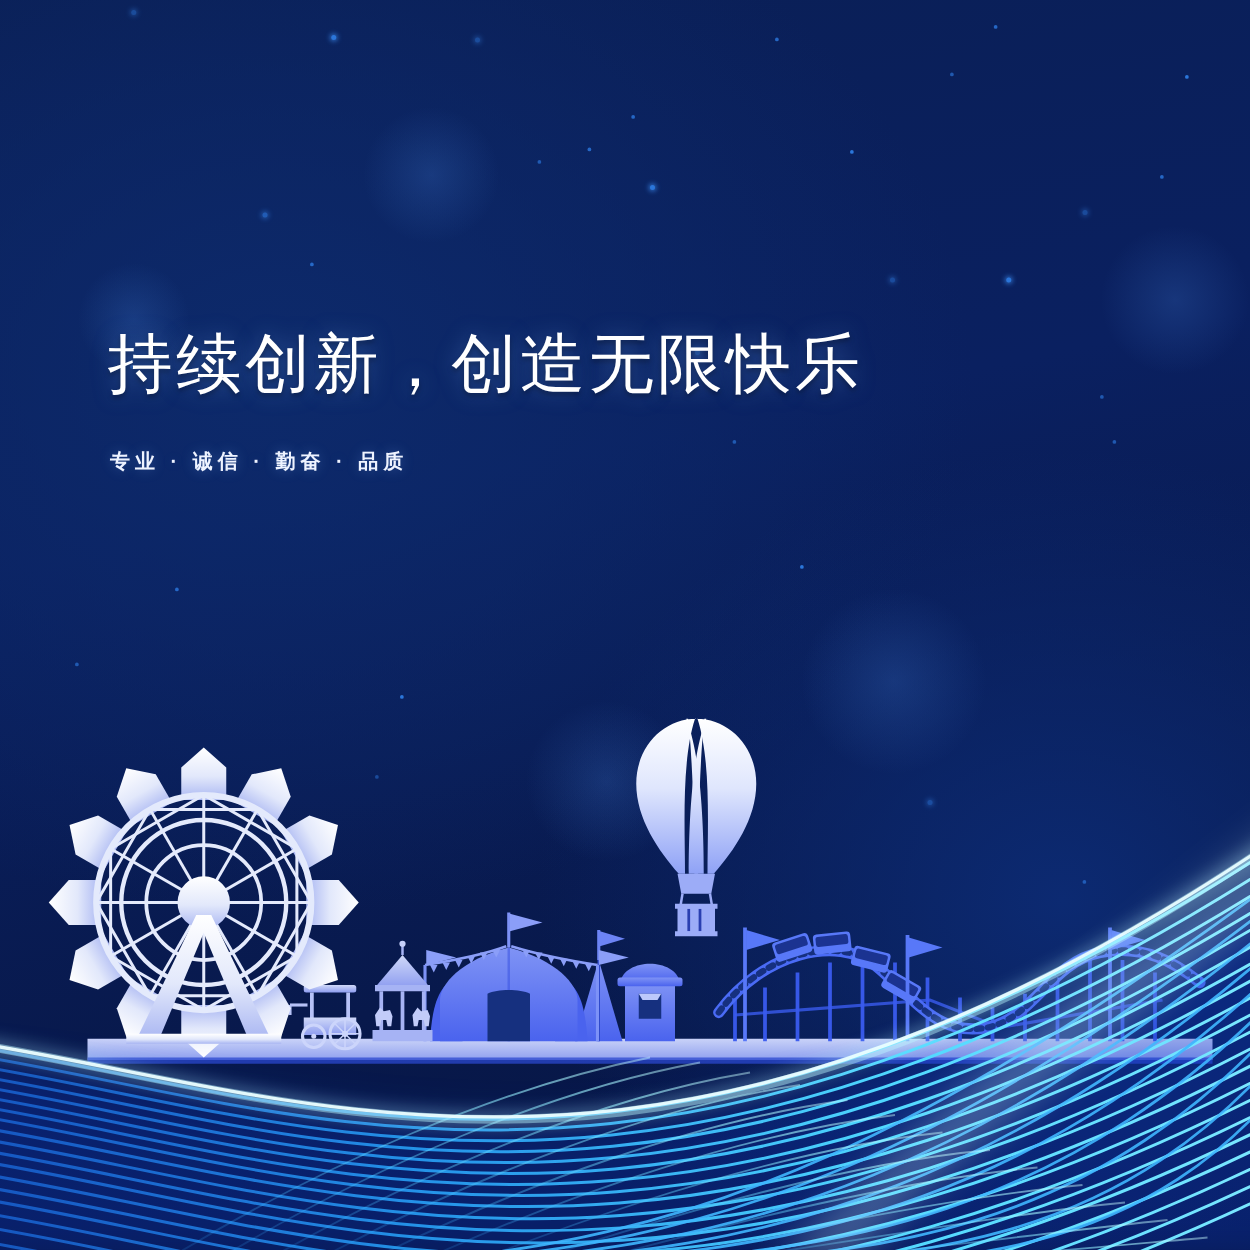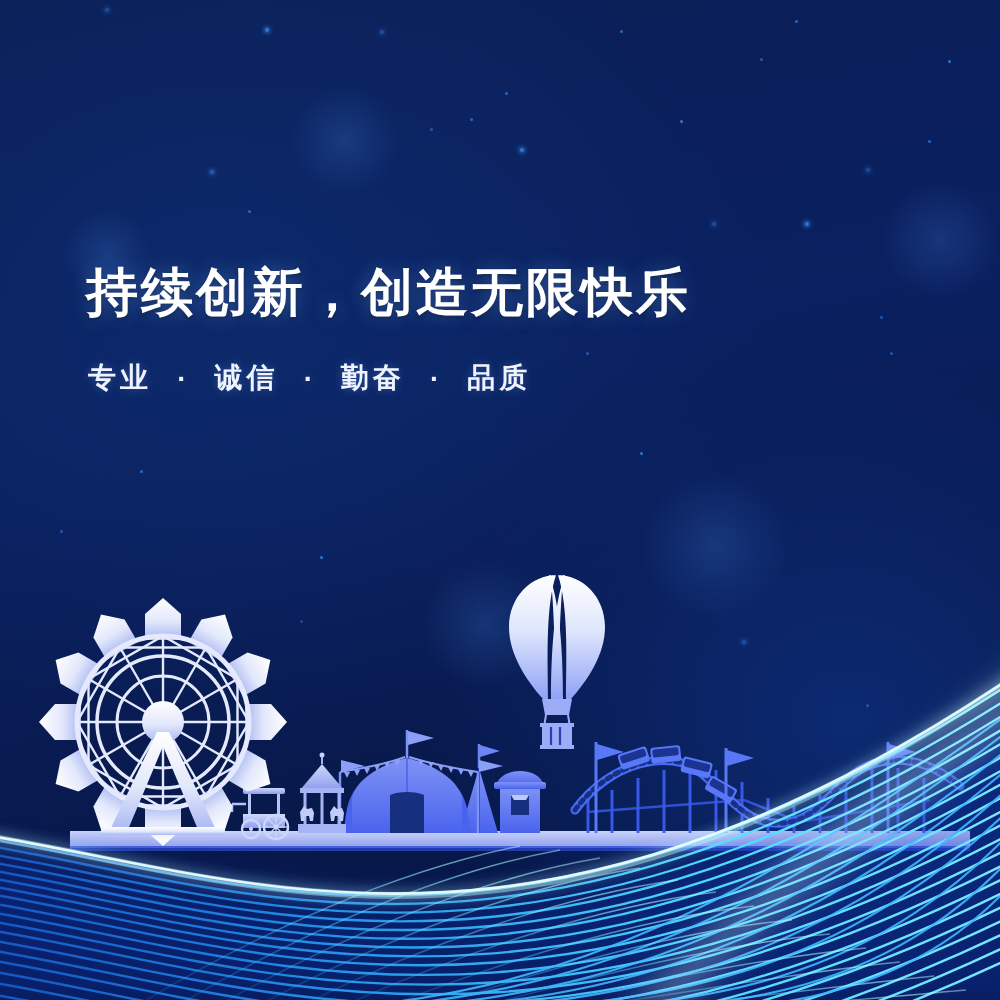--- a/index.html
+++ b/index.html
@@ -20,36 +20,35 @@
   .star{position:absolute;background:#2f7fe8;border-radius:50%;}
   .star.big{box-shadow:0 0 4px 1px rgba(60,140,240,.85);}
   .glowdot{position:absolute;border-radius:50%;
     background:radial-gradient(circle,rgba(70,130,220,.22) 0%,rgba(70,130,220,0) 70%);}
 
   
   #textblock{position:absolute;left:86px;top:262px;width:820px;}
   #headline{
     color:#ffffff;
     font-size:52px;
-    font-weight:700;
+    font-weight:400;
     letter-spacing:3px;
     line-height:1.18;
     margin:0;
     text-shadow:0 0 18px rgba(120,180,255,.35), 0 2px 4px rgba(0,0,0,.35);
     white-space:nowrap;
   }
   #subline{
     margin:36px 0 16px 2px;
     color:#eef3ff;
-    font-size:28px;
+    font-size:16px;
     font-weight:700;
     letter-spacing:4px;
     text-shadow:0 0 10px rgba(120,180,255,.3);
     white-space:nowrap;
-    font-family:Liberation Mono, monospace;
   }
 
   
   #scene{position:absolute;left:0;top:0;width:1000px;height:1000px;}
 
   
   #wave{position:absolute;left:0;top:0;width:1000px;height:1000px;}
 </style>
 </head>
 <body>

